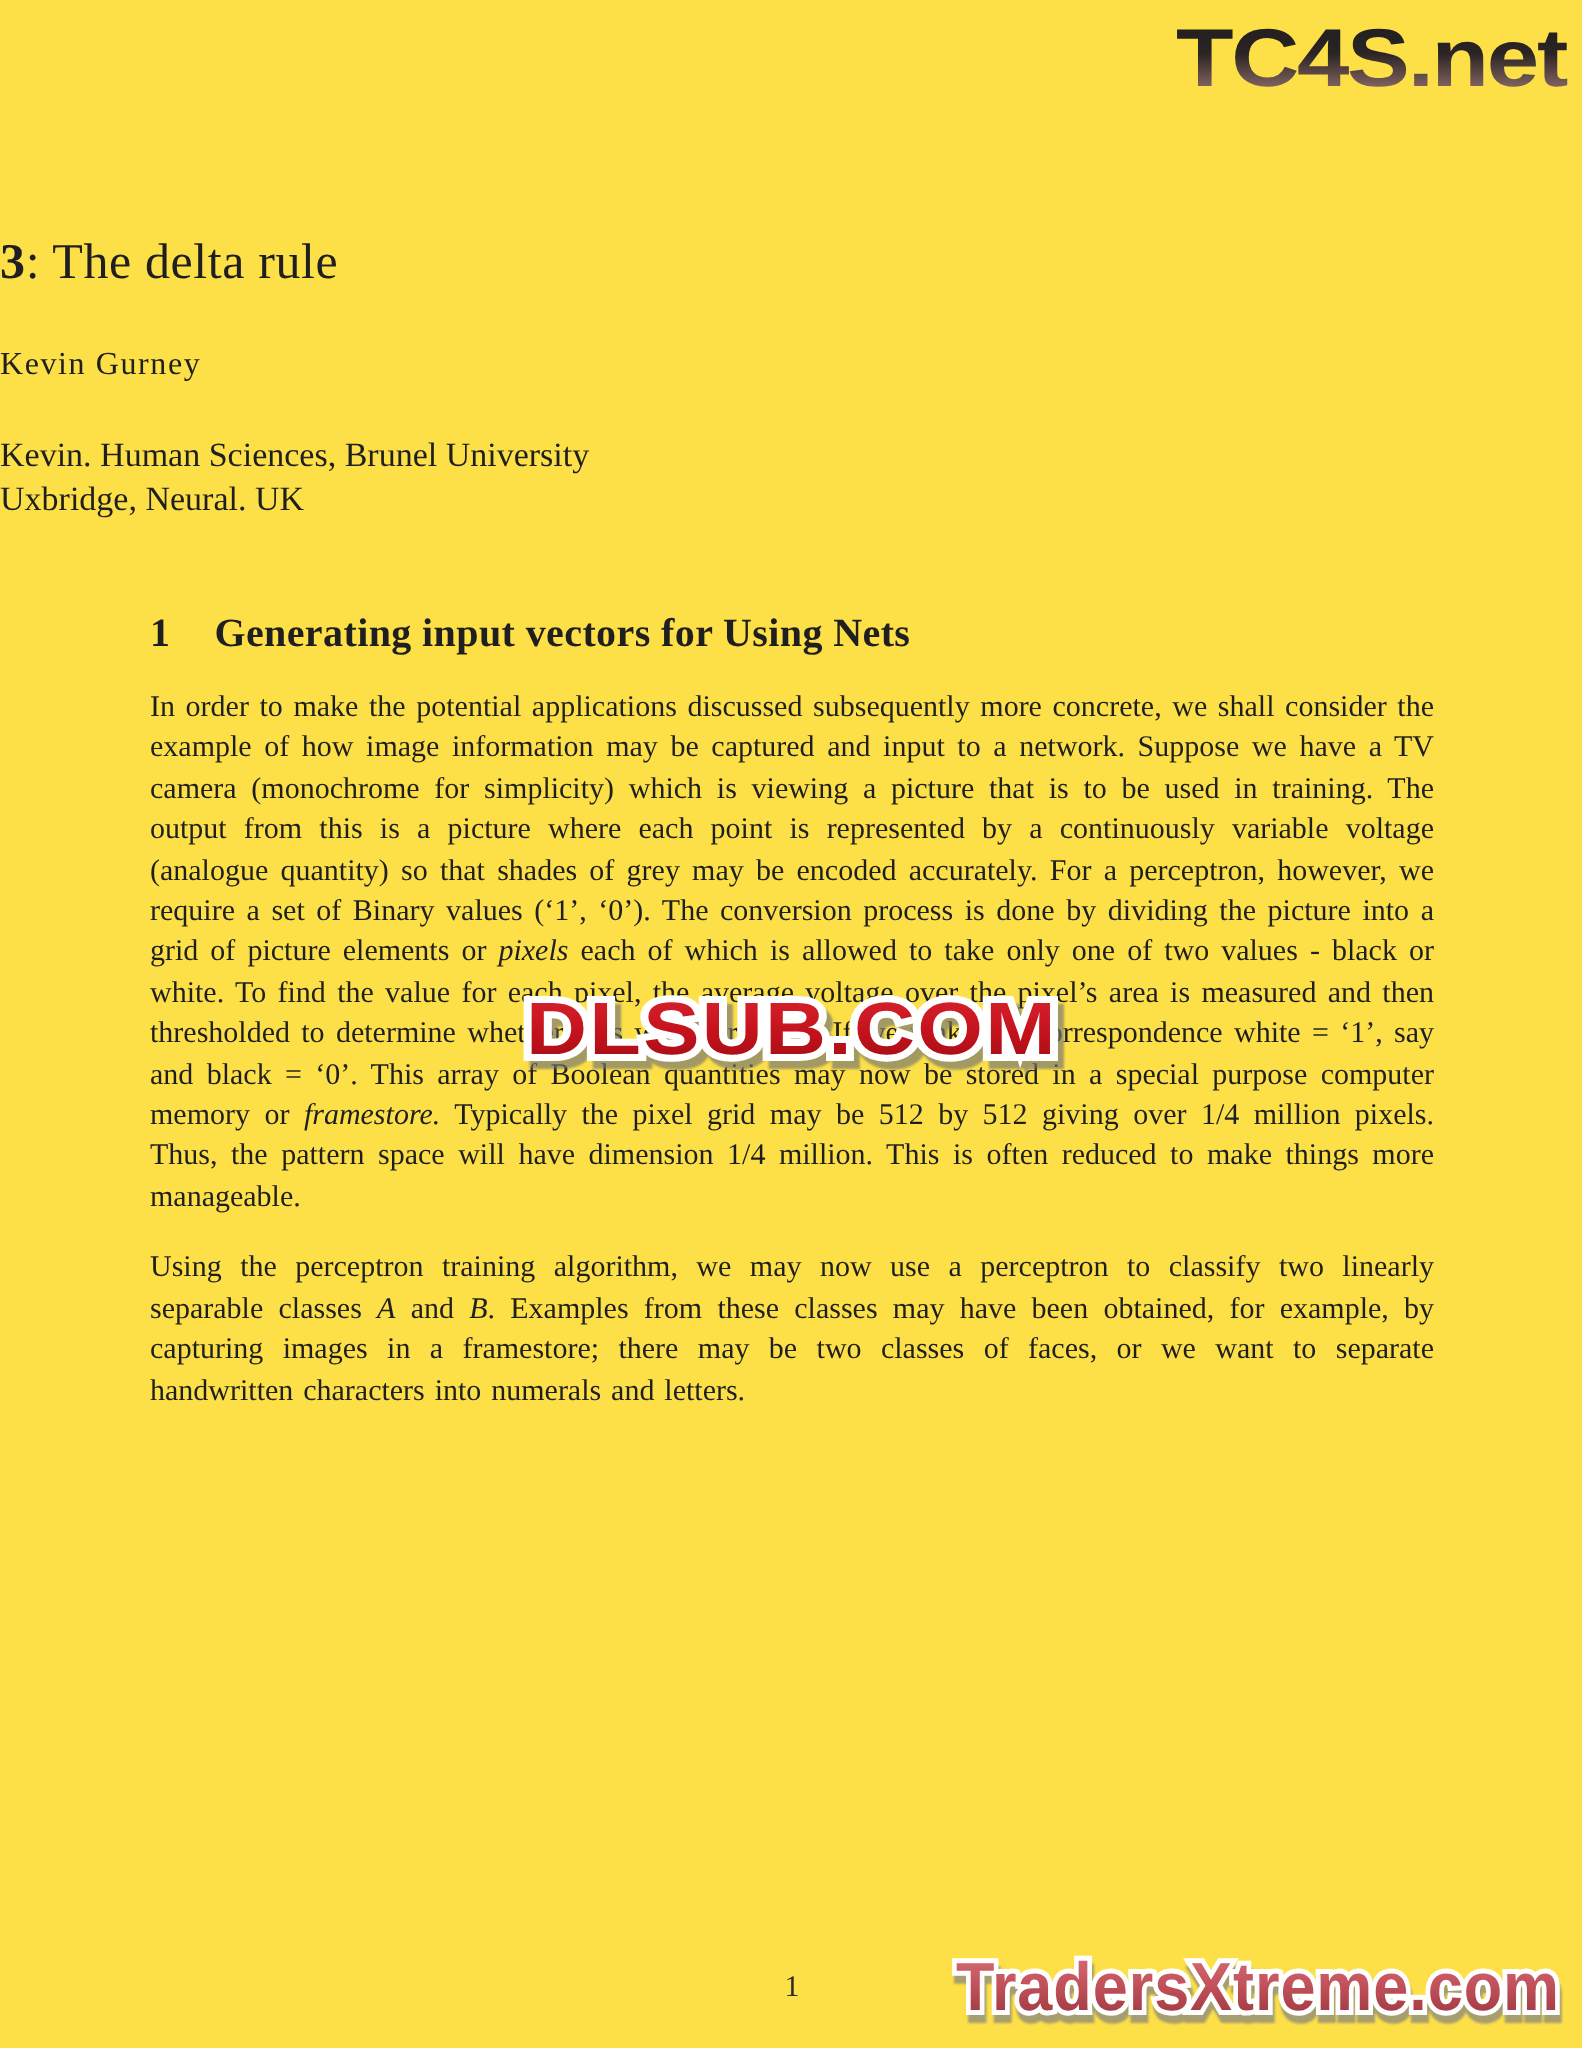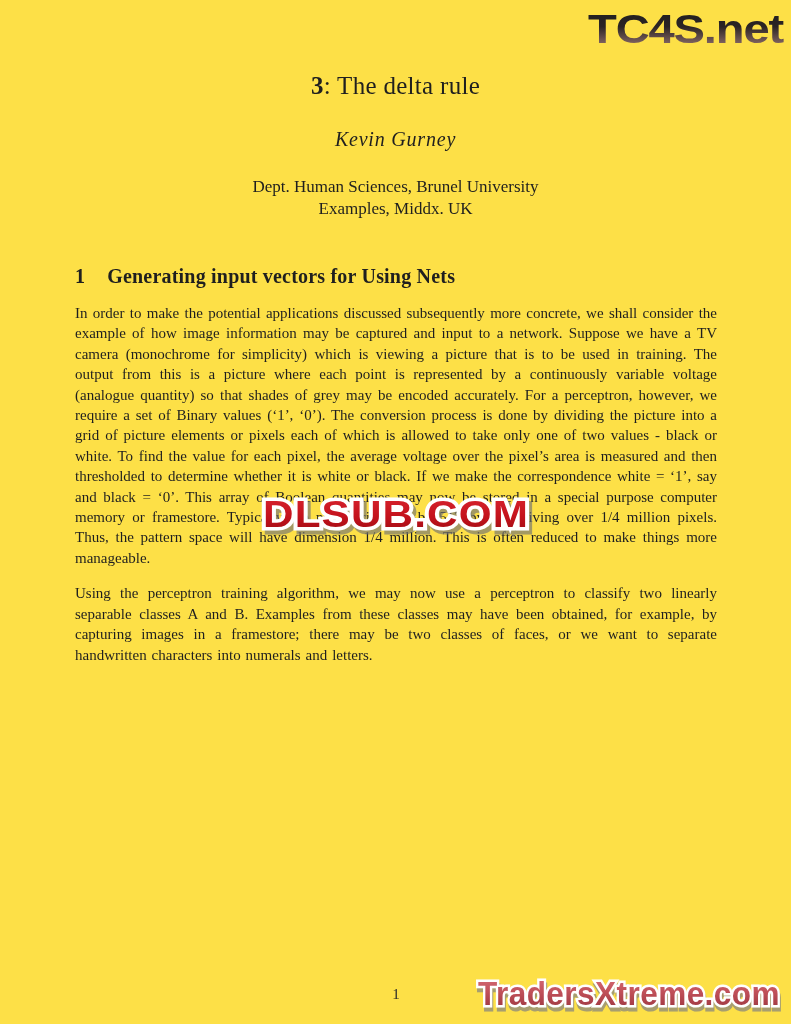--- a/index.html
+++ b/index.html
@@ -7,38 +7,38 @@
     position: relative;
     width: 791px;
     height: 1024px;
     background: #fde047;
     font-family: "Liberation Serif", "DejaVu Serif", serif;
     color: #1f1f1f;
     overflow: hidden;
   }
 
   
-  .doc-header { padding-top: 72px; text-align: center; }
+  .doc-header { padding-top: 118px; }
   .title { margin: 0; font-size: 25px; font-weight: normal; letter-spacing: 0.3px; }
   .title .b { font-weight: bold; }
-  .author { margin-top: 28px; font-style: italic; font-size: 20px; letter-spacing: 0.8px; }
+  .author { margin-top: 28px; font-size: 16px; letter-spacing: 0.8px; }
   .affil { margin-top: 25px; font-size: 17px; line-height: 22px; }
 
   
   .content { width: 642px; margin-left: 75px; }
   .sec-head { margin: 45px 0 0 0; font-size: 20px; font-weight: bold; letter-spacing: 0.2px; }
   .sec-head .num { margin-right: 22px; }
   .body-par {
     margin: 15px 0 0 0;
     font-size: 15px;
     line-height: 20.4px;
     text-align: justify;
     word-spacing: 1.2px;
   }
-  .it { }
+  .it { font-style: italic; }
 
   
   .wm { position: absolute; overflow: visible; }
   .wm text {
     font-family: "Liberation Sans", "DejaVu Sans", sans-serif;
     font-weight: bold;
   }
   .wm-top { top: 2px; right: 4px; }
   .wm-top text { fill: url(#gradTop); letter-spacing: -1px; }
 
@@ -90,22 +90,22 @@
   </svg>
 
   <svg class="wm wm-top" width="205" height="50">
     <text x="201" y="41" text-anchor="end" font-size="41" textLength="195" lengthAdjust="spacingAndGlyphs">TC4S.net</text>
   </svg>
 
   <div class="doc-header">
     <h1 class="title"><span class="b">3</span><span>: The delta rule</span></h1>
     <div class="author">Kevin Gurney</div>
     <div class="affil">
-      <div>Dept. Human Sciences, Brunel University</div>
-      <div>Examples, Middx. UK</div>
+      <div>Kevin. Human Sciences, Brunel University</div>
+      <div>Uxbridge, Neural. UK</div>
     </div>
   </div>
 
   <div class="content">
 
     <h2 class="sec-head"><span class="num">1</span><span>Generating input vectors for Using Nets</span></h2>
     <p class="body-par"><span>In order to make the potential applications discussed subsequently more concrete, we shall consider the example of how image information may be captured and input to a network. Suppose we have a TV camera (monochrome for simplicity) which is viewing a picture that is to be used in training. The output from this is a picture where each point is represented by a continuously variable voltage (analogue quantity) so that shades of grey may be encoded accurately. For a perceptron, however, we require a set of Binary values (‘1’, ‘0’). The conversion process is done by dividing the picture into a grid of picture elements or </span><span class="it">pixels</span><span> each of which is allowed to take only one of two values - black or white. To find the value for each pixel, the average voltage over the pixel’s area is measured and then thresholded to determine whether it is white or black. If we make the correspondence white = ‘1’, say and black = ‘0’. This array of Boolean quantities may now be stored in a special purpose computer memory or </span><span class="it">framestore.</span><span> Typically the pixel grid may be 512 by 512 giving over 1/4 million pixels. Thus, the pattern space will have dimension 1/4 million. This is often reduced to make things more manageable.</span></p>
 
     <p class="body-par"><span>Using the perceptron training algorithm, we may now use a perceptron to classify two linearly separable classes </span><span class="it">A</span><span> and </span><span class="it">B</span><span>. Examples from these classes may have been obtained, for example, by capturing images in a framestore; there may be two classes of faces, or we want to separate handwritten characters into numerals and letters.</span></p>
 

